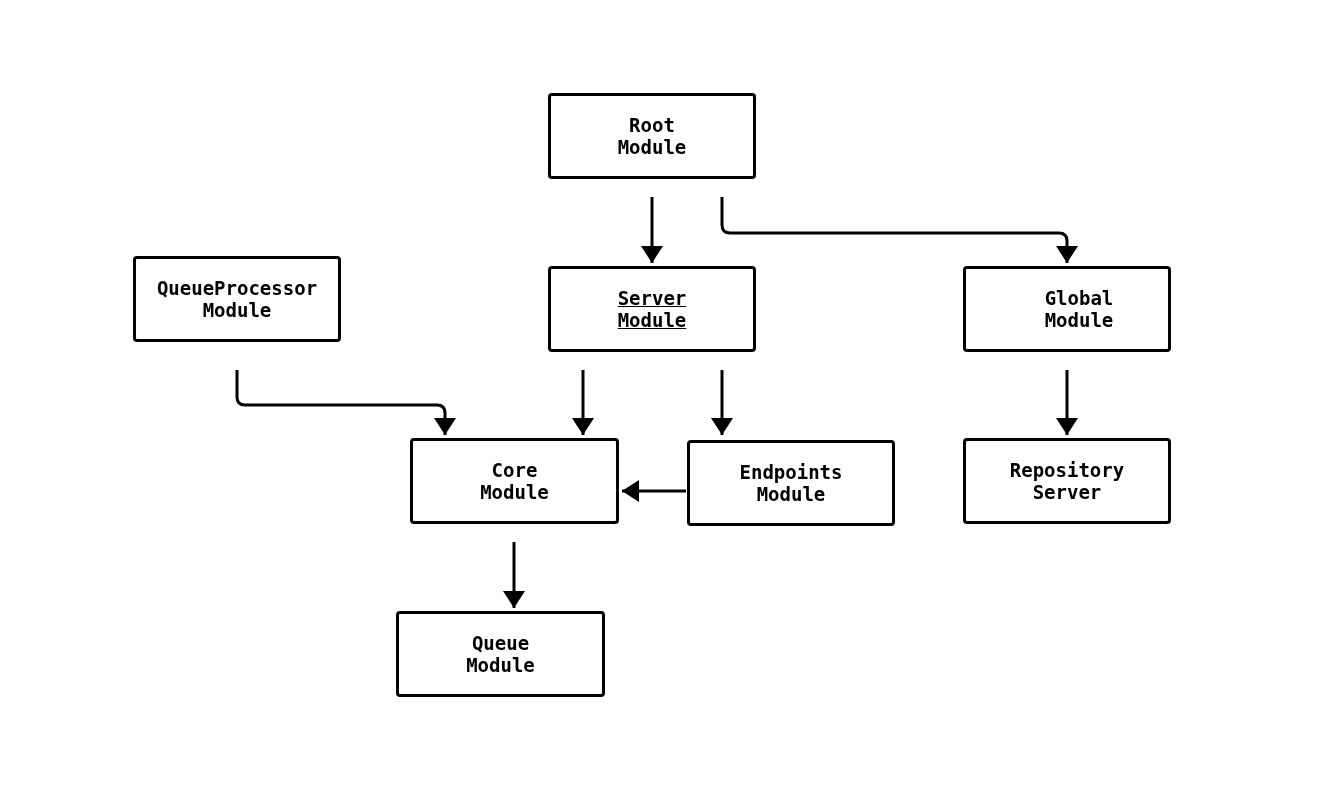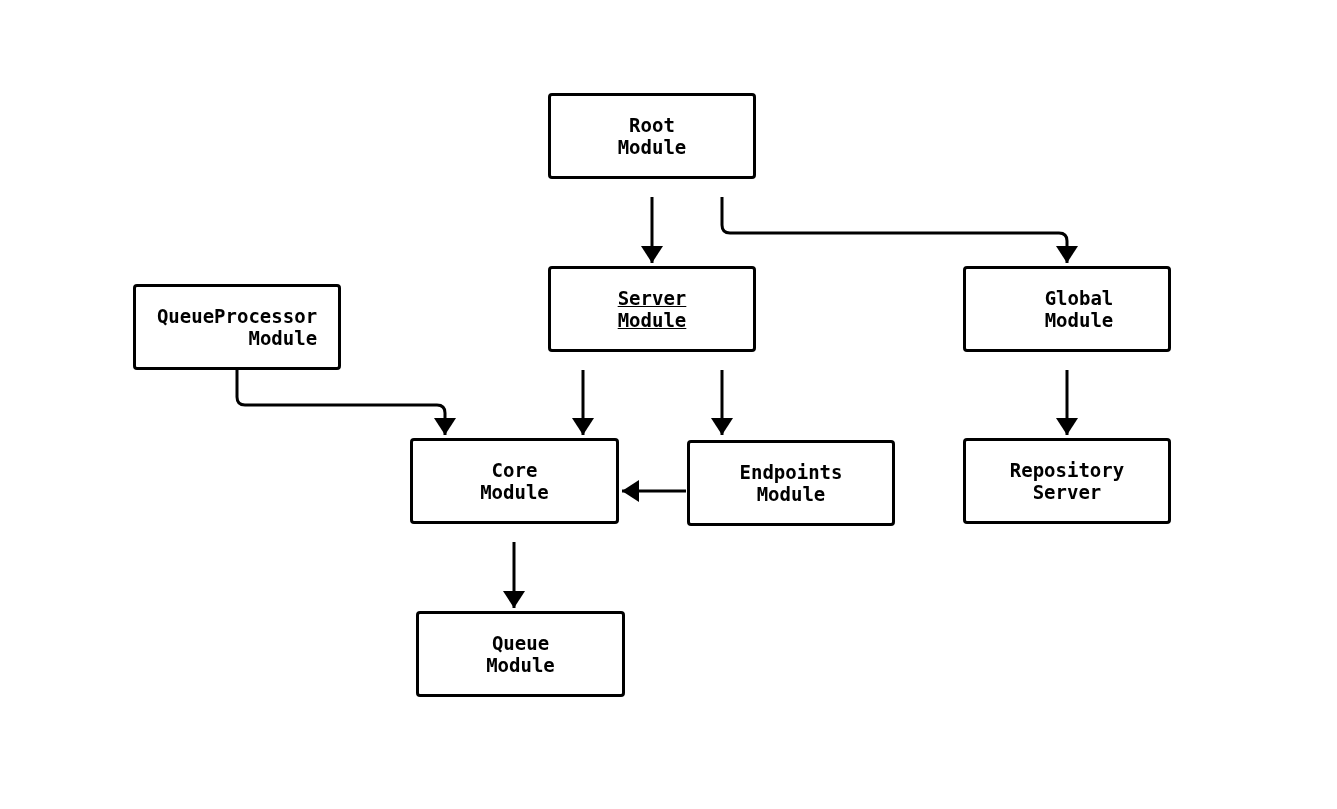--- a/index.html
+++ b/index.html
@@ -41,25 +41,25 @@
     text-align: center;
     font-weight: 700;
     font-size: 19px;
     line-height: 22px;
     color: #000000;
     white-space: pre-line;
   }
   .node-root           { left: 548px; top: 93px;  }
   .node-server         { left: 548px; top: 266px; text-decoration: underline; }
   .node-global         { left: 963px; top: 266px; padding-left: 24px; }
-  .node-queueprocessor { left: 133px; top: 284px; text-align: right; }
+  .node-queueprocessor { left: 133px; top: 256px; }
   .node-core           { left: 410px; top: 438px; width: 209px; }
   .node-endpoints      { left: 687px; top: 440px; }
   .node-repository     { left: 963px; top: 438px; }
-  .node-queue          { left: 416px; top: 611px; width: 209px; }
+  .node-queue          { left: 396px; top: 611px; width: 209px; }
 </style>
 </head>
 <body>
 
 <div class="canvas">
 
   <svg class="edges-layer" width="1337" height="809" viewBox="0 0 1337 809" xmlns="http://www.w3.org/2000/svg">
     <defs>
       <marker id="arrowhead" markerUnits="userSpaceOnUse" markerWidth="20" markerHeight="26" refX="17" refY="13" orient="auto">
         <polygon points="0,2 17,13 0,24" fill="#000000"></polygon>

